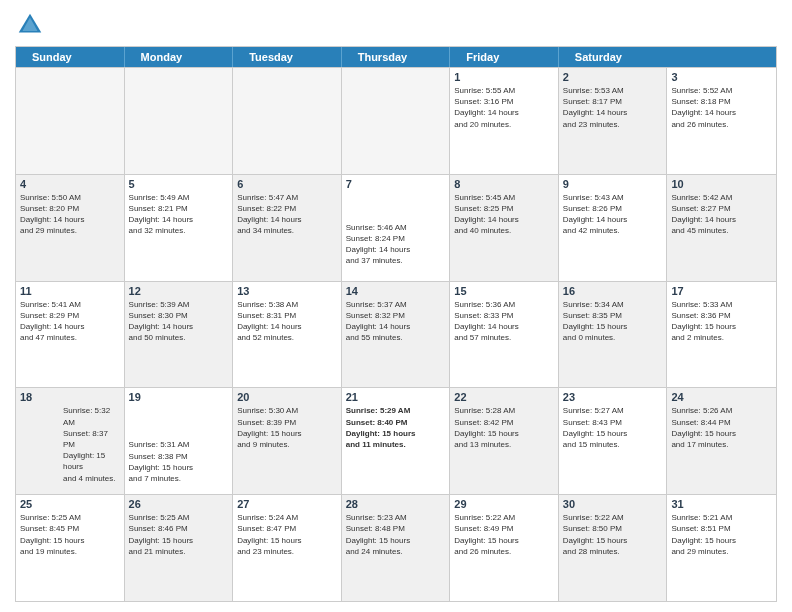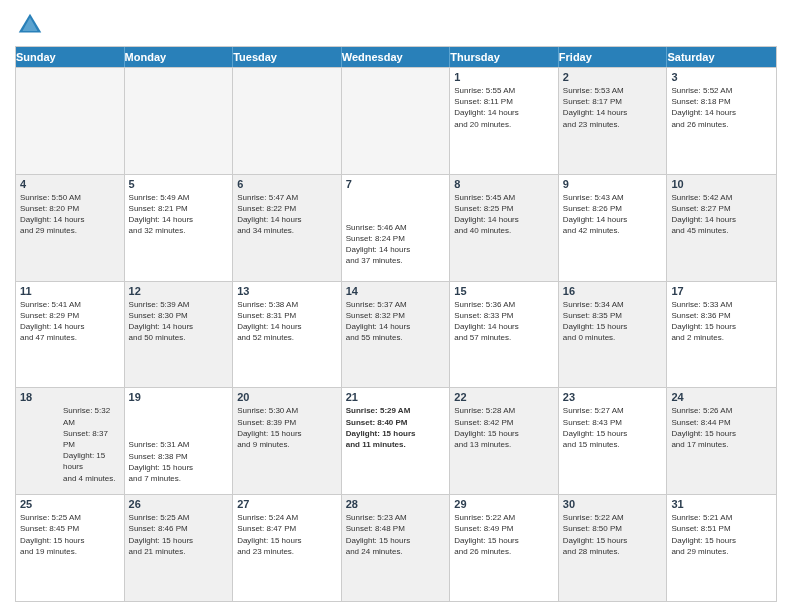--- a/index.html
+++ b/index.html
@@ -67,21 +67,21 @@
     }
     .cal-header-row {
       display: grid;
       grid-template-columns: repeat(7, 1fr);
       background: #2980b9;
     }
     .cal-header-cell {
       color: #fff;
       font-size: 11px;
       font-weight: bold;
-      padding: 4px 0;
+      padding: 4px 16px;
       text-align: left;
       border-right: 1px solid #5ba3d0;
     }
     .cal-header-cell:last-child { border-right: none; }
     .cal-body {
       flex: 1;
       display: flex;
       flex-direction: column;
     }
     .cal-week {
@@ -132,35 +132,34 @@
       <div class="month-title"></div>
       <div class="subtitle"></div>
     </div>
   </div>
 
   <div class="calendar">
     <div class="cal-header-row">
     <div class="cal-header-cell">Sunday</div>
         <div class="cal-header-cell">Monday</div>
         <div class="cal-header-cell">Tuesday</div>
-        <div class="cal-header-cell">Wednesday</div>
         <div class="cal-header-cell">Thursday</div>
         <div class="cal-header-cell">Friday</div>
         <div class="cal-header-cell">Saturday</div>
       </div>
     <div class="cal-body">
     <div class="cal-week">
           <div class="cal-cell empty"></div>
           <div class="cal-cell empty"></div>
           <div class="cal-cell empty"></div>
           <div class="cal-cell empty"></div>
           <div class="cal-cell">
             <div class="day-num">1</div>
             <div class="day-info" style="white-space: pre-line;">Sunrise: 5:55 AM
-Sunset: 8:11 PM
+Sunset: 3:16 PM
 Daylight: 14 hours
 and 20 minutes.</div>
           </div>
           <div class="cal-cell shaded">
             <div class="day-num">2</div>
             <div class="day-info" style="white-space: pre-line;">Sunrise: 5:53 AM
 Sunset: 8:17 PM
 Daylight: 14 hours
 and 23 minutes.</div>
           </div>

